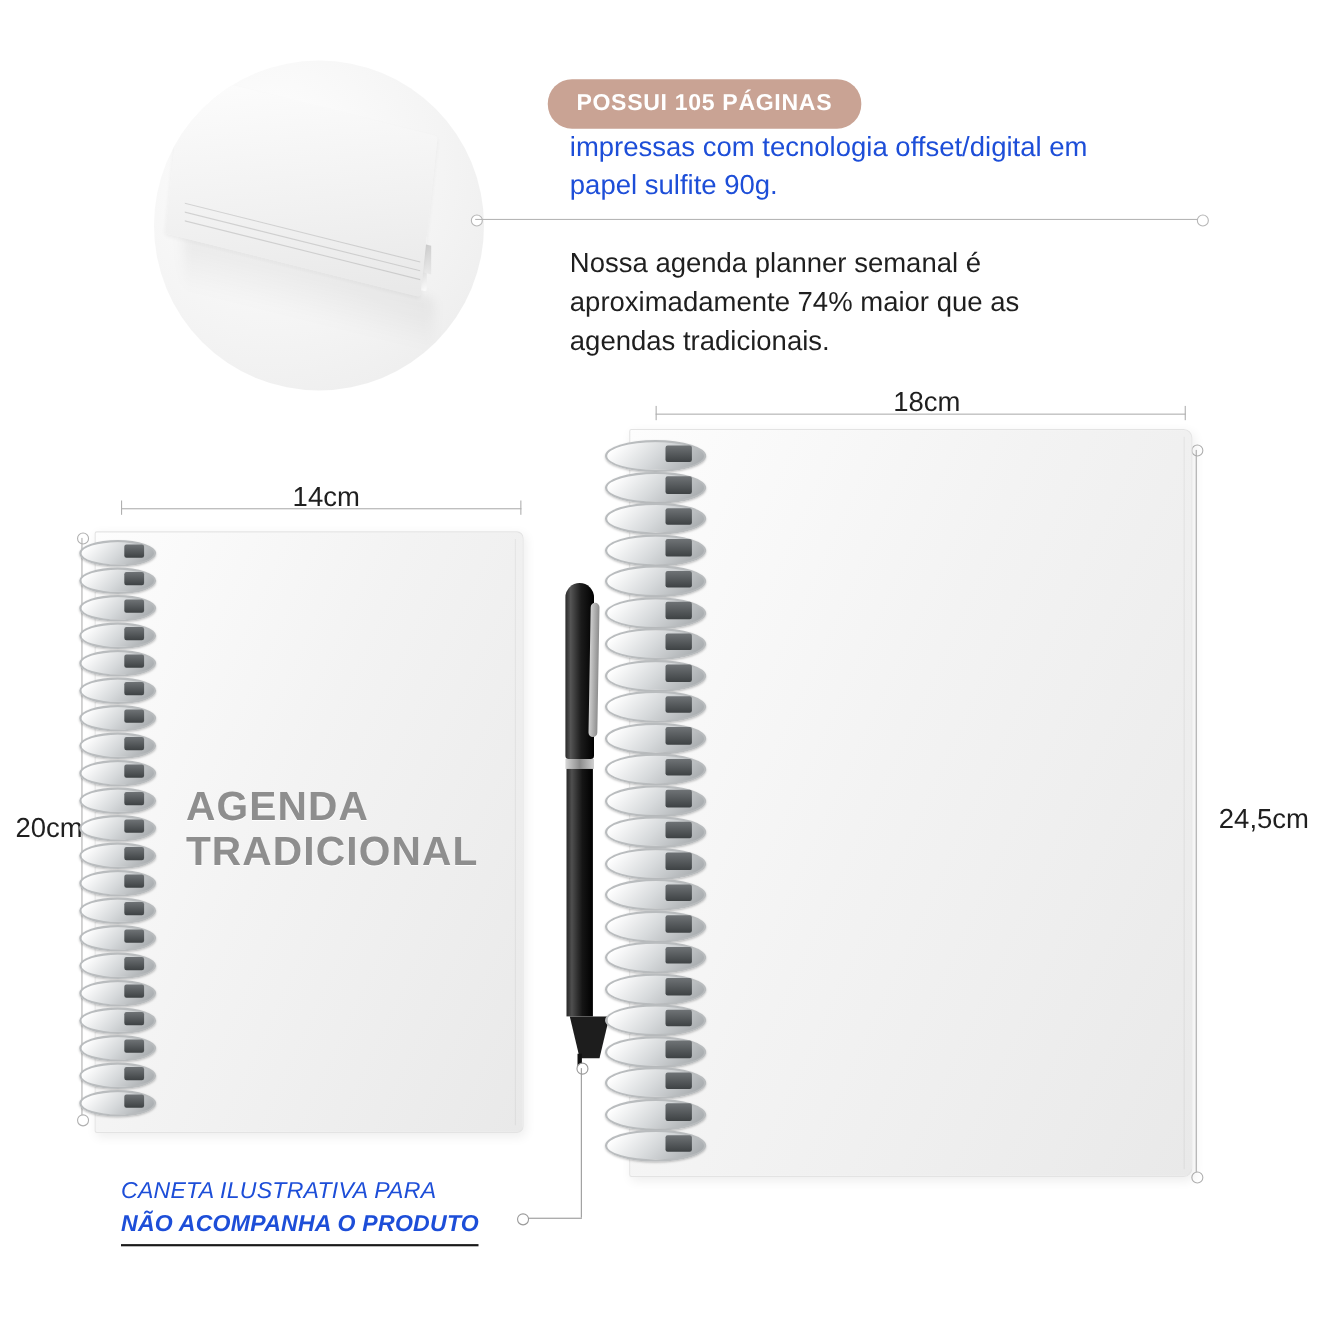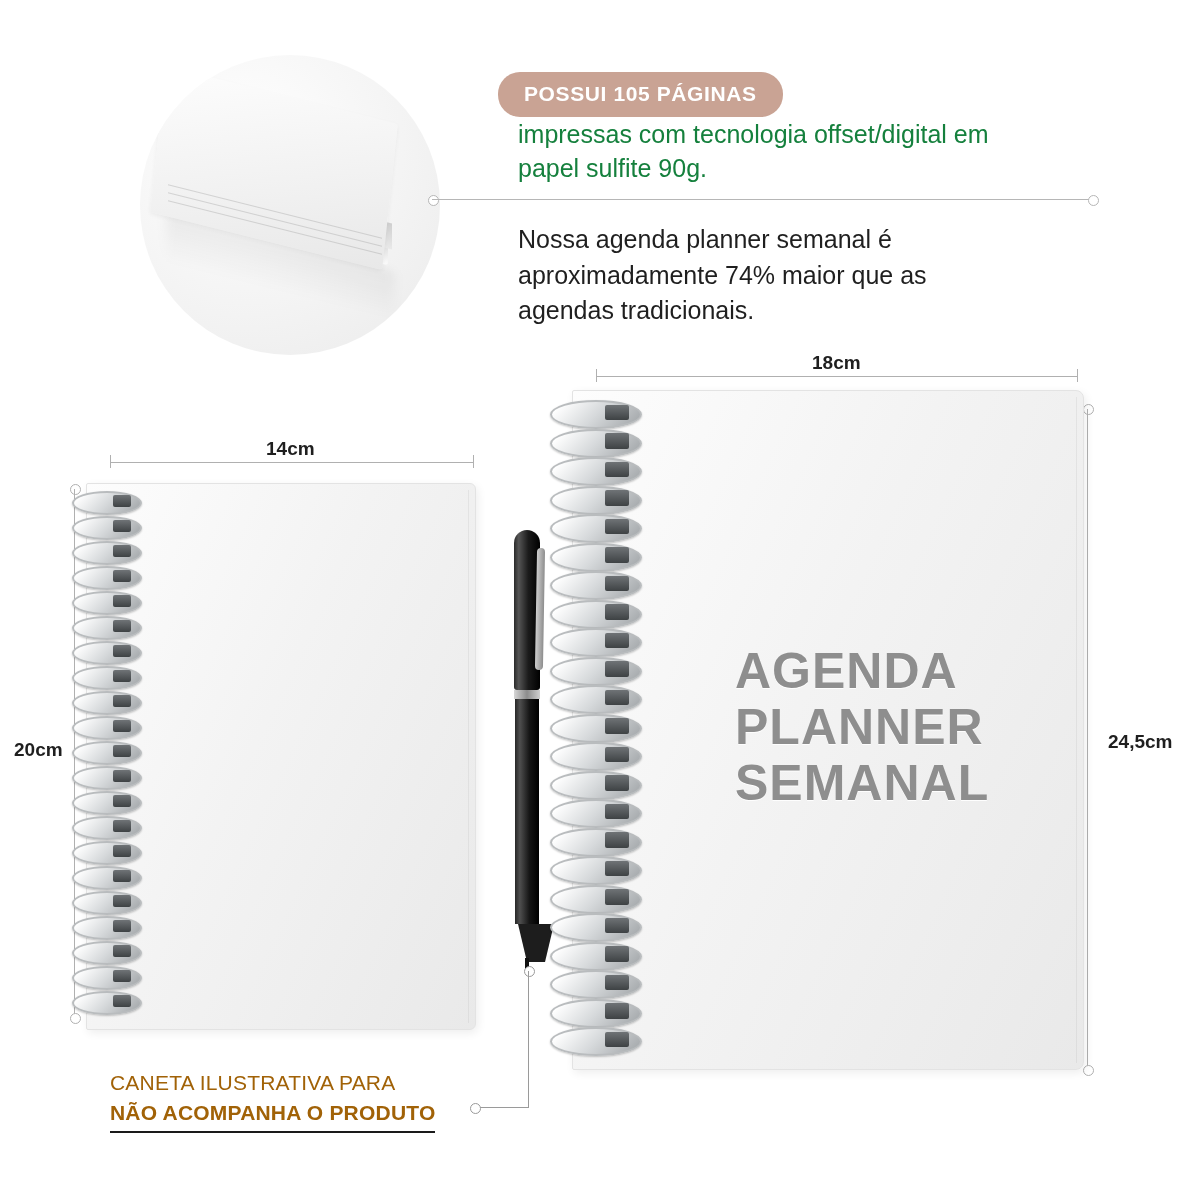--- a/index.html
+++ b/index.html
@@ -87,21 +87,21 @@
     border-radius: 22px;
     white-space: nowrap;
   }
   .headline {
     position: absolute;
     left: 518px;
     top: 118px;
     width: 520px;
     font-size: 25px;
     line-height: 1.35;
-    color: #15803d;
+    color: #1d4ed8;
   }
   .subtext {
     position: absolute;
     left: 518px;
     top: 222px;
     width: 470px;
     font-size: 25px;
     line-height: 1.42;
     color: #1f1f1f;
   }
@@ -201,22 +201,22 @@
   }
   .dim-dot {
     position: absolute;
     width: 9px; height: 9px;
     border-radius: 50%;
     background: #ffffff;
     border: 1px solid #b0b0b0;
   }
   .dim-label {
     position: absolute;
-    font-size: 19px;
-    font-weight: bold;
+    font-size: 25px;
+    font-weight: normal;
     color: #1f1f1f;
     white-space: nowrap;
     text-align: center;
   }
 
   
   .pen { position: absolute; left: 505px; top: 530px; width: 46px; height: 440px; }
   .pen-cap {
     position: absolute; left: 9px; top: 0;
     width: 26px; height: 160px;
@@ -254,22 +254,23 @@
     border-radius: 0 0 2px 2px;
   }
 
   
   .caption {
     position: absolute;
     left: 110px;
     top: 1068px;
     font-size: 21px;
     line-height: 1.45;
-    color: #a16207;
+    color: #1d4ed8;
     letter-spacing: .2px;
+    font-style: italic;
   }
   .caption .bold-underline {
     font-weight: bold;
     border-bottom: 2px solid #1a1a1a;
     display: inline-block;
     padding-bottom: 2px;
   }
   .leader { position: absolute; background: #9a9a9a; }
   .leader-dot {
     position: absolute;
@@ -308,20 +309,21 @@
 <div class="dim-cap-v" style="left:473px; top:455px;"></div>
 <div class="dim-label" style="left:266px; top:438px;">14cm</div>
 
 <div class="dim-dot" style="left:70px; top:484px;"></div>
 <div class="dim-line-v" style="left:74px; top:489px; height:528px;"></div>
 <div class="dim-dot" style="left:70px; top:1013px;"></div>
 <div class="dim-label" style="left:14px; top:739px;">20cm</div>
 
 <div class="notebook" id="nb-small">
   <div class="nb-inner-edge"></div>
+  <div class="nb-title">AGENDA TRADICIONAL</div>
 </div>
 <div class="spiral" id="spiral-small" style="left:72px; width:70px; top:483px; height:545px;">
     <div class="ring" style="left: 0px; top: 8px; width: 66px; height: 20px;"></div>
     <div class="ring-core" style="left: 40.92px; top: 11.6px; width: 18.48px; height: 12.4px;"></div>
     <div class="ring" style="left: 0px; top: 33px; width: 66px; height: 20px;"></div>
     <div class="ring-core" style="left: 40.92px; top: 36.6px; width: 18.48px; height: 12.4px;"></div>
     <div class="ring" style="left: 0px; top: 58px; width: 66px; height: 20px;"></div>
     <div class="ring-core" style="left: 40.92px; top: 61.6px; width: 18.48px; height: 12.4px;"></div>
     <div class="ring" style="left: 0px; top: 83px; width: 66px; height: 20px;"></div>
     <div class="ring-core" style="left: 40.92px; top: 86.6px; width: 18.48px; height: 12.4px;"></div>
@@ -375,21 +377,20 @@
 <div class="dim-cap-v" style="left:1077px; top:369px;"></div>
 <div class="dim-label" style="left:812px; top:352px;">18cm</div>
 
 <div class="dim-dot" style="left:1083px; top:404px;"></div>
 <div class="dim-line-v" style="left:1087px; top:409px; height:660px;"></div>
 <div class="dim-dot" style="left:1083px; top:1065px;"></div>
 <div class="dim-label" style="left:1108px; top:731px;">24,5cm</div>
 
 <div class="notebook" id="nb-large">
   <div class="nb-inner-edge"></div>
-  <div class="nb-title">AGENDA PLANNER SEMANAL</div>
 </div>
 <div class="spiral" id="spiral-large" style="left:550px; width:92px; top:390px; height:678px;">
     <div class="ring" style="left: 0px; top: 10px; width: 88px; height: 25px;"></div>
     <div class="ring-core" style="left: 54.56px; top: 14.5px; width: 24.64px; height: 15.5px;"></div>
     <div class="ring" style="left: 0px; top: 38.5px; width: 88px; height: 25px;"></div>
     <div class="ring-core" style="left: 54.56px; top: 43px; width: 24.64px; height: 15.5px;"></div>
     <div class="ring" style="left: 0px; top: 67px; width: 88px; height: 25px;"></div>
     <div class="ring-core" style="left: 54.56px; top: 71.5px; width: 24.64px; height: 15.5px;"></div>
     <div class="ring" style="left: 0px; top: 95.5px; width: 88px; height: 25px;"></div>
     <div class="ring-core" style="left: 54.56px; top: 100px; width: 24.64px; height: 15.5px;"></div>

